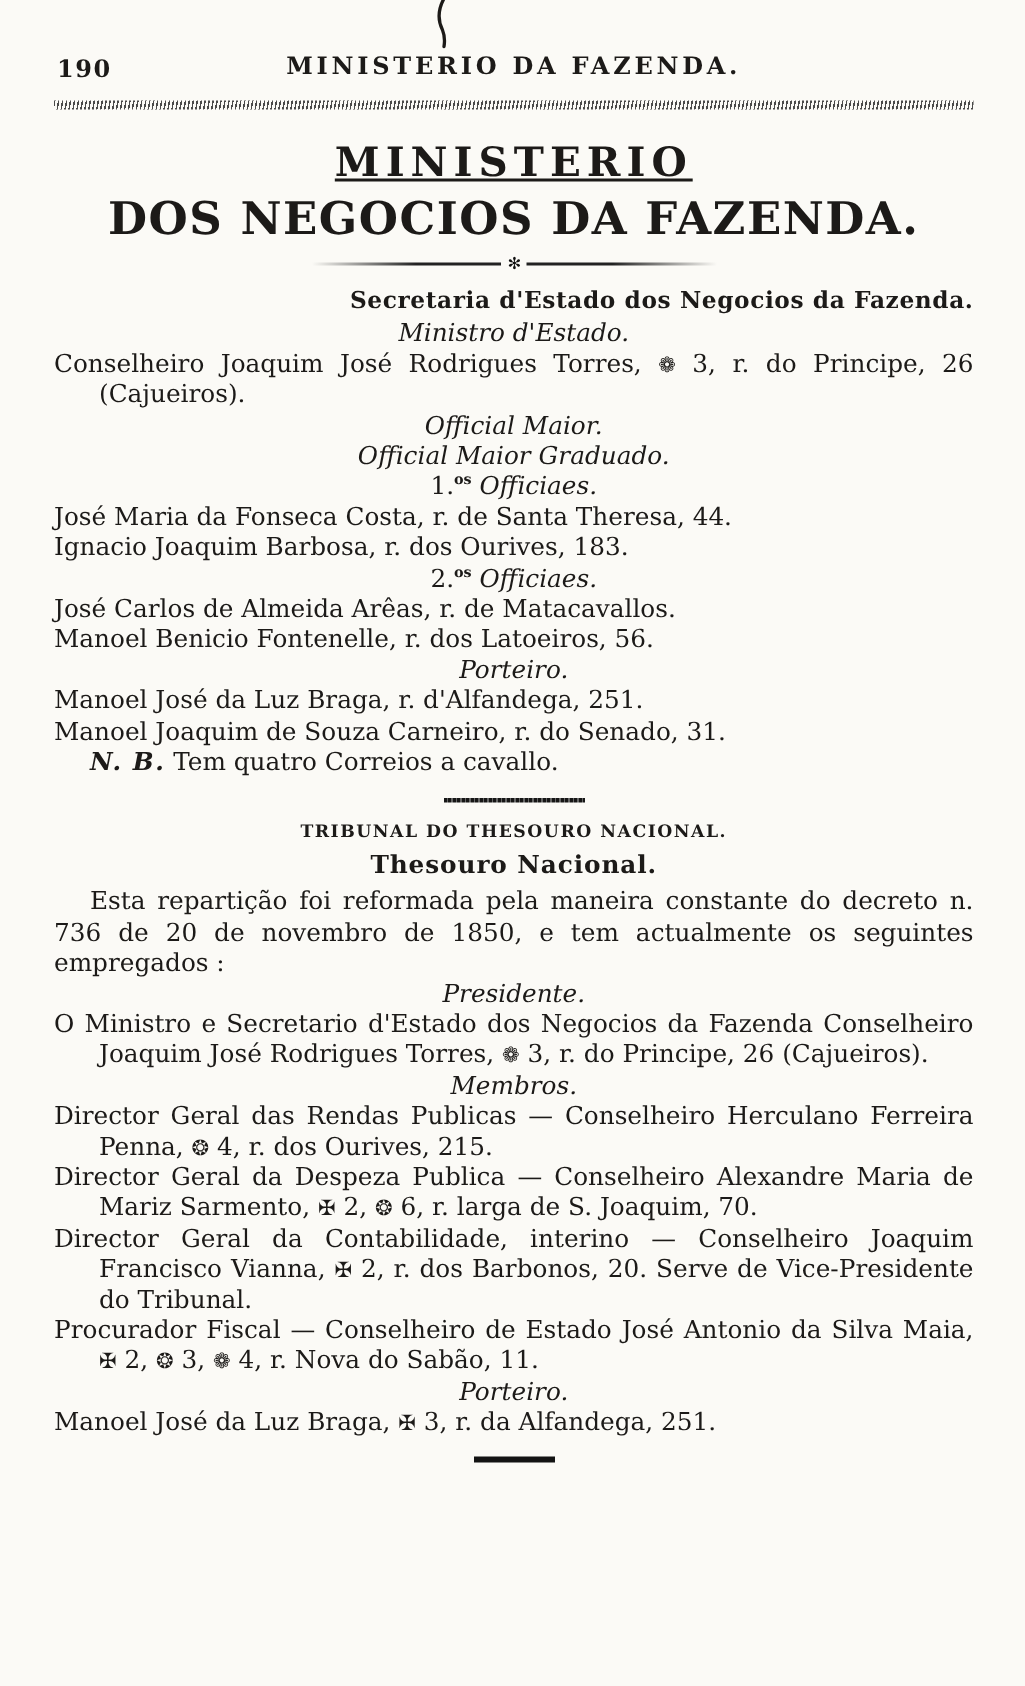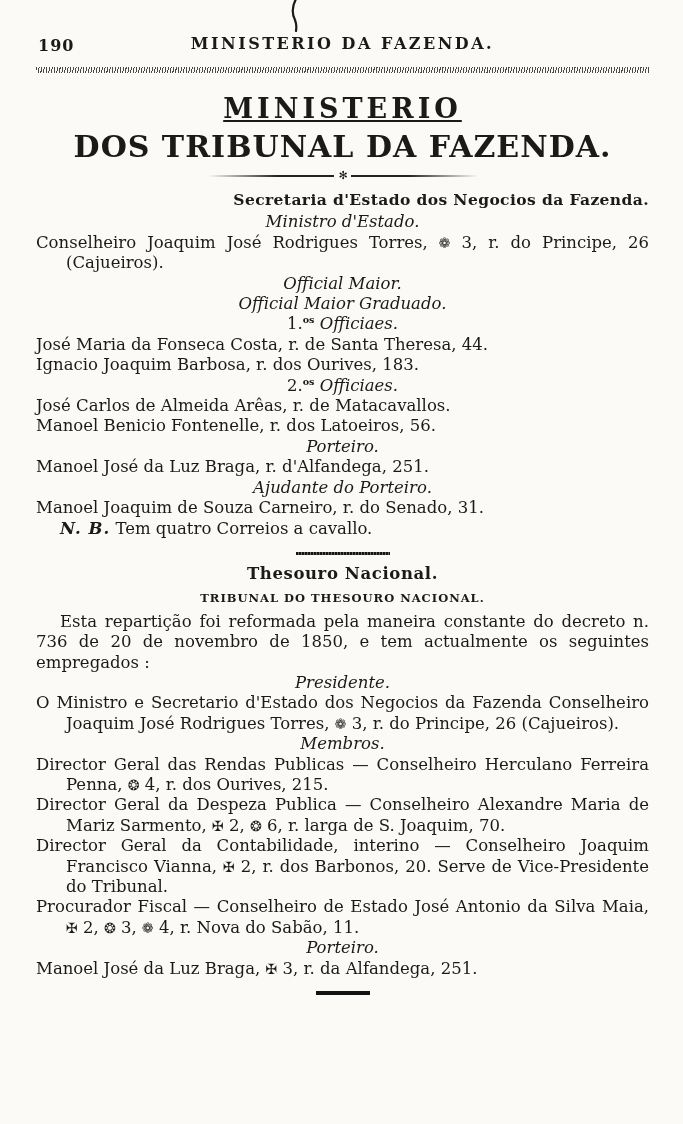--- a/index.html
+++ b/index.html
@@ -103,21 +103,21 @@
   </svg>
 
   <div class="page-head">
     <span class="page-num">190</span>
     <span class="running">MINISTERIO DA FAZENDA.</span>
   </div>
 
   <div class="hatch"></div>
 
   <div class="title1">MINISTERIO</div>
-  <div class="title2">DOS TRIBUNAL DA FAZENDA.</div>
+  <div class="title2">DOS NEGOCIOS DA FAZENDA.</div>
 
   <div class="ornament">
     <span class="orn-line orn-left"></span>
     <span class="orn-center">✻</span>
     <span class="orn-line orn-right"></span>
   </div>
 
   <div class="body-lines" id="body-lines">
       <div class="ln section-heading">Secretaria d'Estado dos Negocios da Fazenda.</div>
       <div class="ln office">Ministro d'Estado.</div>
@@ -125,26 +125,25 @@
       <div class="ln office">Official Maior.</div>
       <div class="ln office">Official Maior Graduado.</div>
       <div class="ln office-num"><span class="lead">1.<sup>os</sup></span> Officiaes.</div>
       <div class="ln entry">José Maria da Fonseca Costa, r. de Santa Theresa, 44.</div>
       <div class="ln entry">Ignacio Joaquim Barbosa, r. dos Ourives, 183.</div>
       <div class="ln office-num"><span class="lead">2.<sup>os</sup></span> Officiaes.</div>
       <div class="ln entry">José Carlos de Almeida Arêas, r. de Matacavallos.</div>
       <div class="ln entry">Manoel Benicio Fontenelle, r. dos Latoeiros, 56.</div>
       <div class="ln office">Porteiro.</div>
       <div class="ln entry">Manoel José da Luz Braga, r. d'Alfandega, 251.</div>
-      <div class="ln office">Ajudante do Porteiro.</div>
       <div class="ln entry">Manoel Joaquim de Souza Carneiro, r. do Senado, 31.</div>
       <div class="ln note"><span class="lead">N. B.</span> Tem quatro Correios a cavallo.</div>
       <div class="ln rule-short"></div>
+      <div class="ln heading-caps">TRIBUNAL DO THESOURO NACIONAL.</div>
       <div class="ln heading-bold">Thesouro Nacional.</div>
-      <div class="ln heading-caps">TRIBUNAL DO THESOURO NACIONAL.</div>
       <div class="ln para">Esta repartição foi reformada pela maneira constante do decreto n. 736 de 20 de novembro de 1850, e tem actualmente os seguintes empregados :</div>
       <div class="ln office">Presidente.</div>
       <div class="ln entry">O Ministro e Secretario d'Estado dos Negocios da Fazenda Conselheiro Joaquim José Rodrigues Torres, <span class="medal">❁</span> 3, r. do Principe, 26 (Cajueiros).</div>
       <div class="ln office">Membros.</div>
       <div class="ln entry">Director Geral das Rendas Publicas — Conselheiro Herculano Ferreira Penna, <span class="medal">❂</span> 4, r. dos Ourives, 215.</div>
       <div class="ln entry">Director Geral da Despeza Publica — Conselheiro Alexandre Maria de Mariz Sarmento, <span class="medal">✠</span> 2, <span class="medal">❂</span> 6, r. larga de S. Joaquim, 70.</div>
       <div class="ln entry">Director Geral da Contabilidade, interino — Conselheiro Joaquim Francisco Vianna, <span class="medal">✠</span> 2, r. dos Barbonos, 20. Serve de Vice-Presidente do Tribunal.</div>
       <div class="ln entry">Procurador Fiscal — Conselheiro de Estado José Antonio da Silva Maia, <span class="medal">✠</span> 2, <span class="medal">❂</span> 3, <span class="medal">❁</span> 4, r. Nova do Sabão, 11.</div>
       <div class="ln office">Porteiro.</div>
       <div class="ln entry">Manoel José da Luz Braga, <span class="medal">✠</span> 3, r. da Alfandega, 251.</div>

